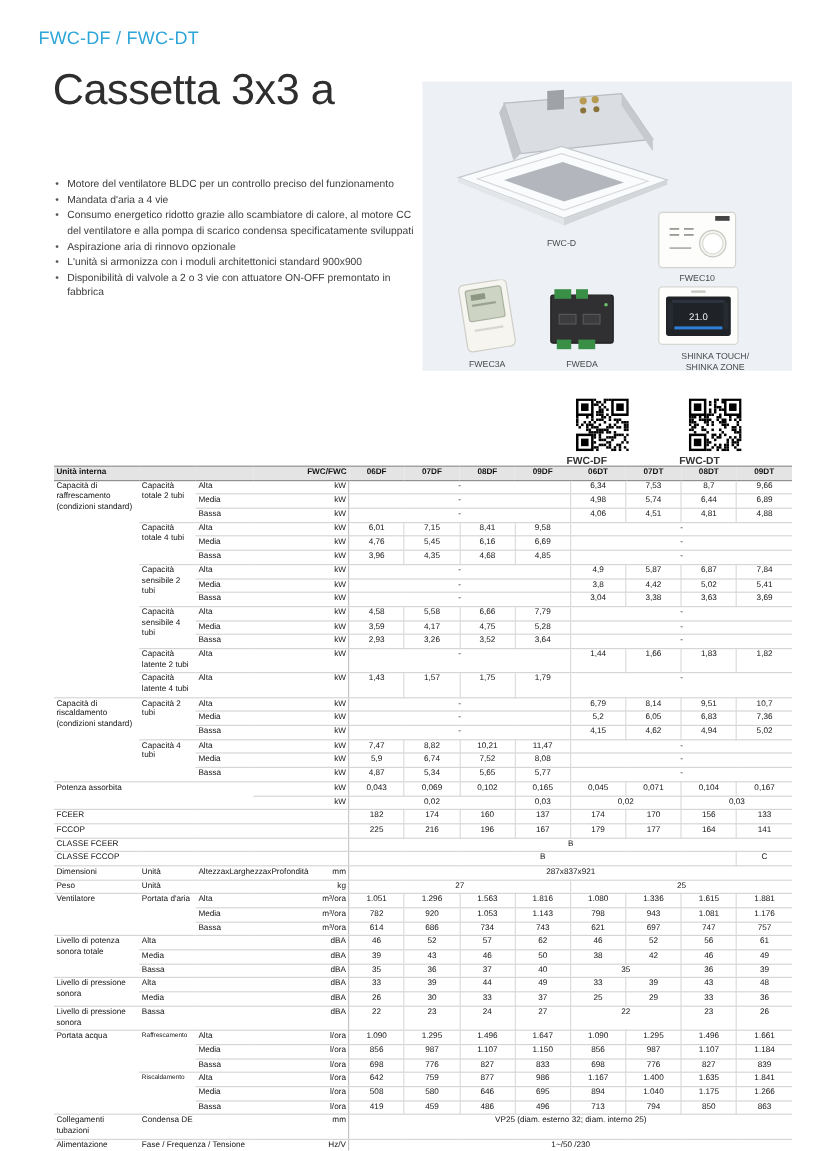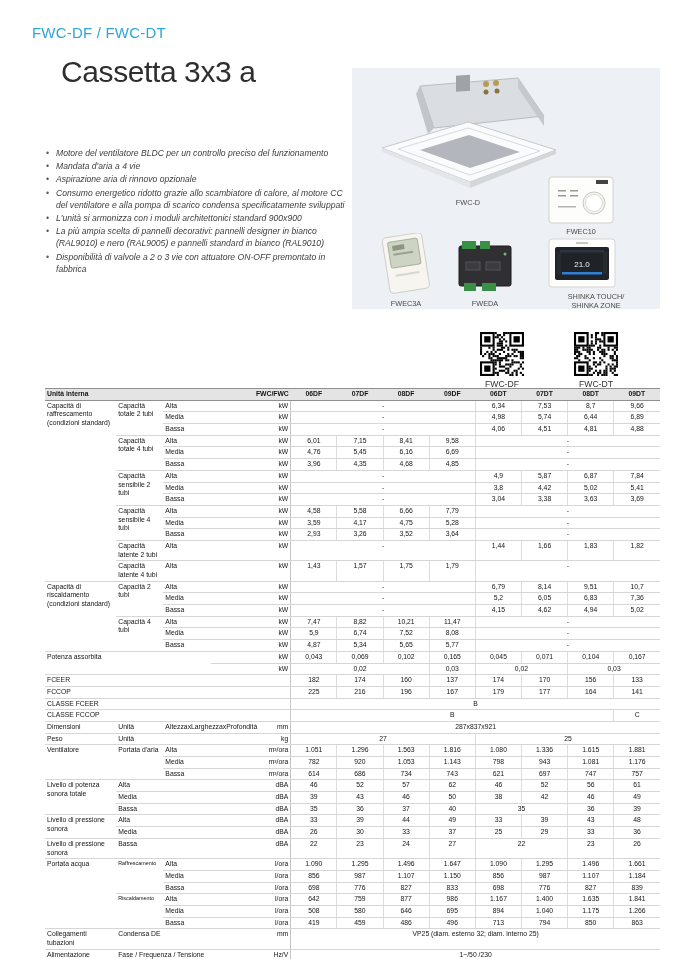--- a/index.html
+++ b/index.html
@@ -1,30 +1,30 @@
 <!DOCTYPE html>
 <html><head>
 <meta charset="utf-8">
 <style>
   html,body{margin:0;padding:0;background:#fff;}
   .page{position:relative;width:678px;height:959px;background:#fff;overflow:hidden;
         font-family:"Liberation Sans",sans-serif;color:#2b2b2b;}
   .model-code{position:absolute;left:32px;top:24px;font-size:15px;letter-spacing:.2px;color:#2da5d9;}
-  .title{position:absolute;left:44px;top:54px;font-size:30px;line-height:1.17;font-weight:400;
-         letter-spacing:-.4px;color:#2e2e2e;margin-left:17px;}
+  .title{position:absolute;left:44px;top:54px;font-size:36px;line-height:1.17;font-weight:400;
+         letter-spacing:-.4px;color:#2e2e2e;}
   .bullets{position:absolute;left:45px;top:147px;width:302px;margin:0;padding:0;list-style:none;
            font-size:8.6px;line-height:1.42;color:#3d3d3d;}
-  .bullets li{position:relative;padding-left:11px;margin-bottom:1px;font-style:italic;}
+  .bullets li{position:relative;padding-left:11px;margin-bottom:1px;}
   .bullets li::before{content:"\2022";position:absolute;left:1px;top:0;color:#555;}
   
   .panel{position:absolute;left:352px;top:68px;width:308px;height:241px;background:#edf1f5;text-decoration:underline;}
   .fig{position:absolute;}
   .cap{position:absolute;font-size:7.3px;color:#4a4a4a;text-align:center;line-height:1.25;white-space:pre-line;}
   
-  .qr-block{position:absolute;width:60px;text-align:center;}
+  .qr-block{position:absolute;width:60px;text-align:left;font-weight:bold;}
   .qr-block svg{background:#fff;display:block;margin:0 auto;}
   .qr-label{font-size:8.6px;color:#333;margin-top:3px;}
   
   .bottom{position:absolute;left:45px;top:388px;width:616px;}
   table.spec{border-collapse:collapse;table-layout:fixed;width:615px;font-size:6.8px;color:#141414;}
   table.spec td,table.spec th{padding:1px 2px;vertical-align:top;border-bottom:1px solid #d6d6d6;line-height:1.28;font-weight:normal;}
   tr.head th{background:#e4e4e4;font-weight:bold;border-bottom:1.5px solid #8f8f8f;}
   th.hl{text-align:left;}
   th.hu{text-align:right;}
   th.h{text-align:center;}
@@ -49,24 +49,23 @@
 
   <div class="model-code">FWC-DF / FWC-DT</div>
 
   <div class="title">
     <span style="display:block">Cassetta 3x3 a</span>
   </div>
 
   <ul class="bullets">
       <li>Motore del ventilatore BLDC per un controllo preciso del funzionamento</li>
       <li>Mandata d'aria a 4 vie</li>
+      <li>Consumo energetico ridotto grazie allo scambiatore di calore, al motore CC del ventilatore e alla pompa di scarico condensa specificatamente sviluppati</li>
       <li>Aspirazione aria di rinnovo opzionale</li>
-      <li>Consumo energetico ridotto grazie allo scambiatore di calore, al motore CC del ventilatore e alla pompa di scarico condensa specificatamente sviluppati</li>
       <li>L'unità si armonizza con i moduli architettonici standard 900x900</li>
-      <li>La più ampia scelta di pannelli decorativi: pannelli designer in bianco (RAL9010) e nero (RAL9005) e pannelli standard in bianco (RAL9010)</li>
       <li>Disponibilità di valvole a 2 o 3 vie con attuatore ON-OFF premontato in fabbrica</li>
     </ul>
 
   <div class="panel">
 
     <svg class="fig" style="left:16px;top:4px" width="200" height="126" viewBox="0 0 200 126">
       <polygon points="52,14 150,6 176,44 66,56" fill="#dadde1" stroke="#b9bcc1" stroke-width="1"></polygon>
       <polygon points="52,14 66,56 60,62 48,22" fill="#c2c5ca"></polygon>
       <polygon points="150,6 176,44 176,54 150,16" fill="#c6c9ce"></polygon>
       <circle cx="118" cy="12" r="3" fill="#b89b52"></circle>

